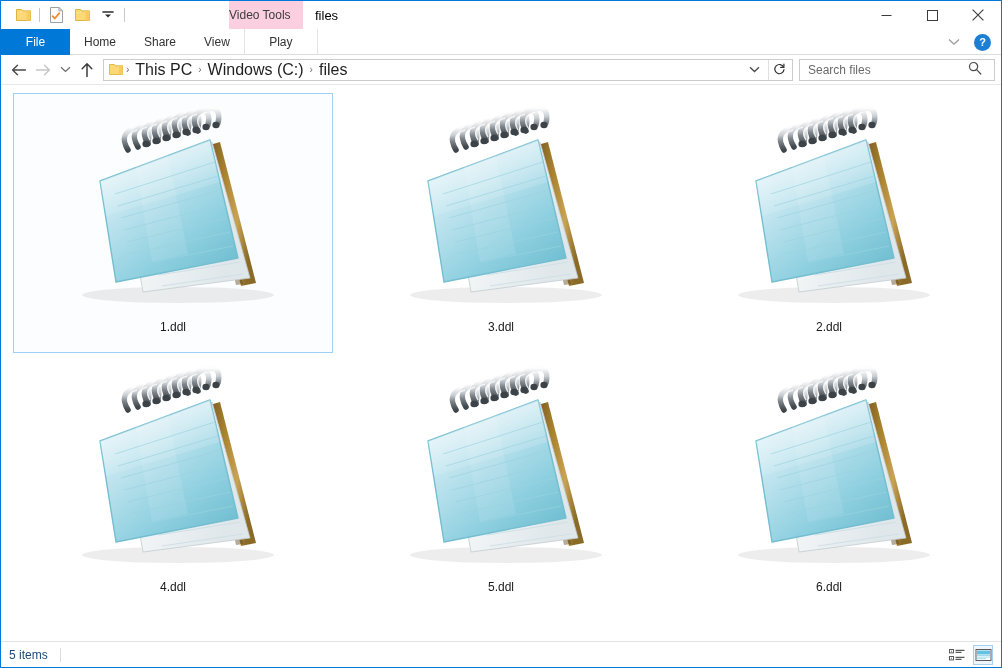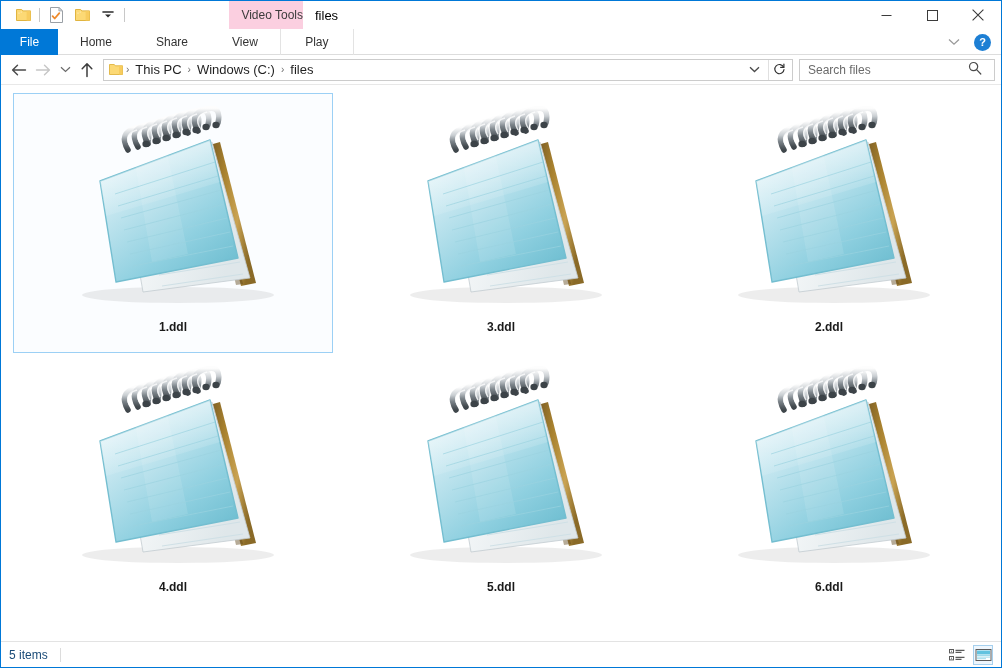--- a/index.html
+++ b/index.html
@@ -30,21 +30,21 @@
     display: flex; align-items: center; justify-content: center;
   }
   .qat-sep {
     width: 1px; height: 14px; background: #c8c8c8; margin: 0 3px;
   }
   .folder-ico { display: block; }
   .ctx-tab {
     position: absolute; left: 228px; top: 0;
     width: 74px; height: 28px;
     background: #fbcfe0;
-    display: flex; align-items: center; justify-content: flex-end;
+    display: flex; align-items: center; justify-content: flex-start;
     font-size: 12px; color: #3c3c3c;
   }
   .win-title {
     position: absolute; left: 314px; top: 0; height: 28px;
     display: flex; align-items: center;
     font-size: 13px; color: #000000;
   }
   .wincontrols {
     position: absolute; right: 0; top: 0;
     display: flex; height: 28px;
@@ -59,26 +59,26 @@
   .tabstrip {
     height: 26px; min-height: 26px;
     display: flex; align-items: stretch;
     background: #ffffff;
     position: relative;
     border-bottom: 1px solid #ddd;
   }
   .tab {
     display: flex; align-items: center; justify-content: center;
     font-size: 12px; color: #333333;
-    padding: 0 22px;
+    padding: 0 14px;
     height: 26px;
   }
   .tab.file {
     background: #0078d7; color: #ffffff;
-    width: 57px; padding: 0;
+    width: 69px; padding: 0;
   }
   .tab.play {
     width: 74px; padding: 2px;
     border-left: 1px solid #e3e3e3;
     border-right: 1px solid #e3e3e3;
   }
   .ribbon-right {
     position: absolute; right: 4px; top: 0;
     height: 26px; display: flex; align-items: center; gap: 8px;
   }
@@ -112,21 +112,21 @@
     height: 22px;
     border: 1px solid #cccccc;
     background: #ffffff;
     display: flex; align-items: center;
     margin-left: 4px;
     padding: 0 2px 0 4px;
     min-width: 0;
   }
   .crumbs { flex: 1; display: flex; align-items: center; gap: 0; overflow: hidden; }
   .crumb {
-    font-size: 13px; color: #1f1f1f;
+    font-size: 16px; color: #1f1f1f;
     padding: 0 5px; white-space: nowrap;
   }
   .crumb-sep { color: #6d6d6d; font-size: 10px; padding: 0 1px; }
   .crumb-ico { display: flex; align-items: center; padding: 0 2px 0 1px; }
   .crumb-chev { color: #4a4a4a; font-size: 10px; padding: 0 8px; }
   .refresh-btn {
     width: 22px; height: 20px;
     display: flex; align-items: center; justify-content: center;
     color: #333; font-size: 13px;
     border-left: 1px solid #e0e0e0;
@@ -174,21 +174,20 @@
     background: #fbfdff;
   }
   .tile-icon {
     width: 240px; height: 218px;
     display: flex; align-items: center; justify-content: center;
   }
   .tile-label {
     font-size: 12px; color: #1a1a1a;
     margin-top: 2px;
     text-align: center;
-    font-weight: bold;
   }
 
   
   .statusbar {
     height: 26px; min-height: 26px;
     background: #ffffff;
     border-top: 1px solid #e3e3e3;
     display: flex; align-items: center;
     padding: 0 8px;
     position: relative;

